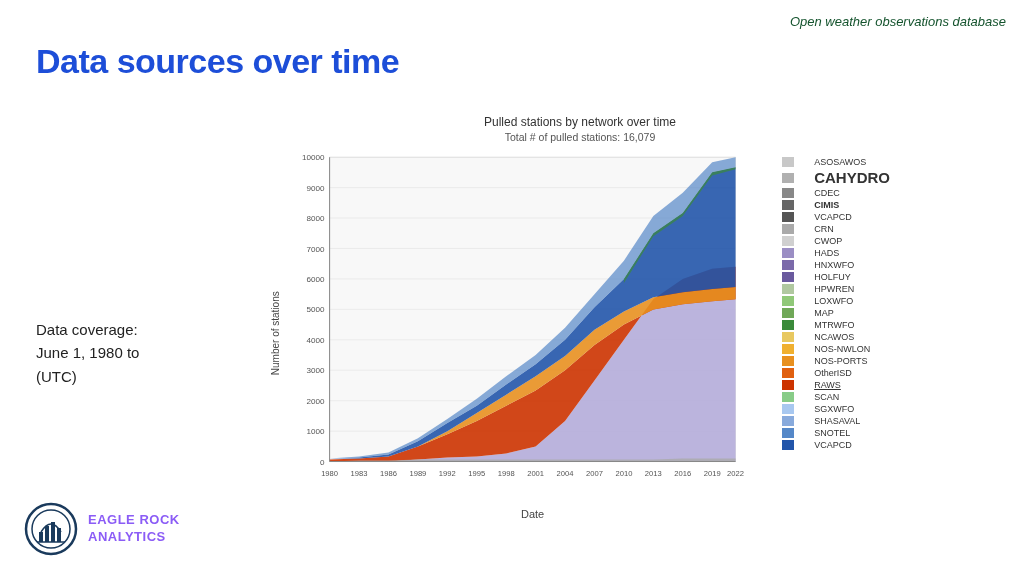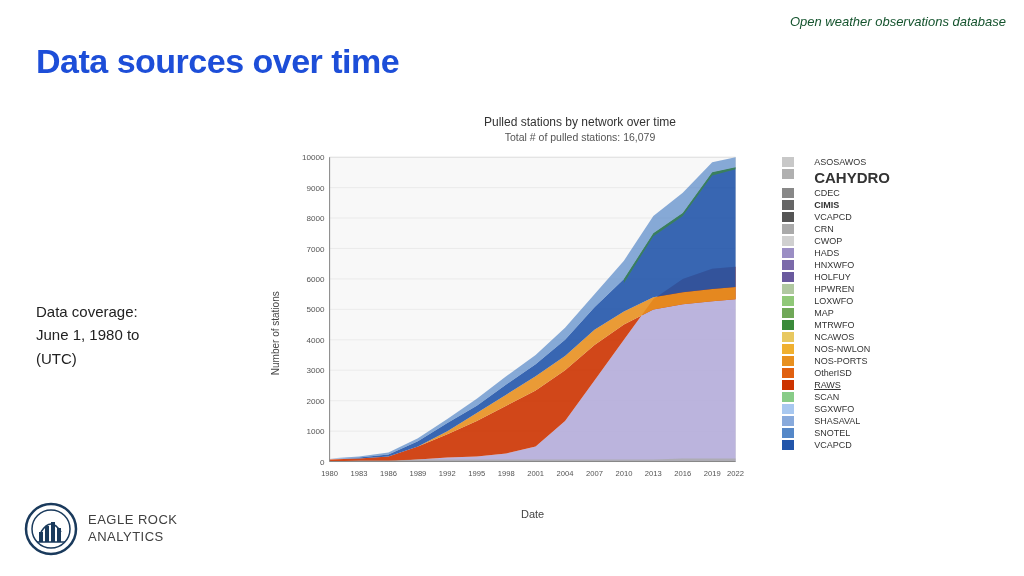--- a/index.html
+++ b/index.html
@@ -23,44 +23,44 @@
       position: absolute;
       top: 42px;
       left: 36px;
       font-size: 34px;
       font-weight: 900;
       color: #1d4ed8;
       letter-spacing: -0.5px;
     }
     .data-coverage {
       position: absolute;
-      top: 300px;
+      top: 318px;
       left: 36px;
       font-size: 15px;
       color: #222;
       line-height: 1.55;
     }
     .logo-area {
       position: absolute;
       bottom: 20px;
       left: 24px;
       display: flex;
       align-items: center;
       gap: 10px;
     }
     .logo-icon {
       width: 54px;
       height: 54px;
     }
     .logo-text {
       display: flex;
       flex-direction: column;
-      font-weight: 400;
+      font-weight: 700;
       font-size: 13px;
-      color: #404040;
+      color: #8b5cf6;
       line-height: 1.3;
       letter-spacing: 0.5px;
     }
     .chart-container {
       position: absolute;
       top: 115px;
       left: 270px;
       width: 620px;
       height: 420px;
     }
@@ -100,20 +100,21 @@
       display: flex;
       flex-direction: column;
       gap: 2px;
       font-size: 9.5px;
       color: #333;
       min-width: 78px;
       padding-top: 10px;
     }
     .legend-item {
       display: flex;
+      align-items: center;
       gap: 20px;
     }
     .legend-box {
       width: 12px;
       height: 10px;
       flex-shrink: 0;
     }
     .x-label {
       text-align: center;
       font-size: 11px;

